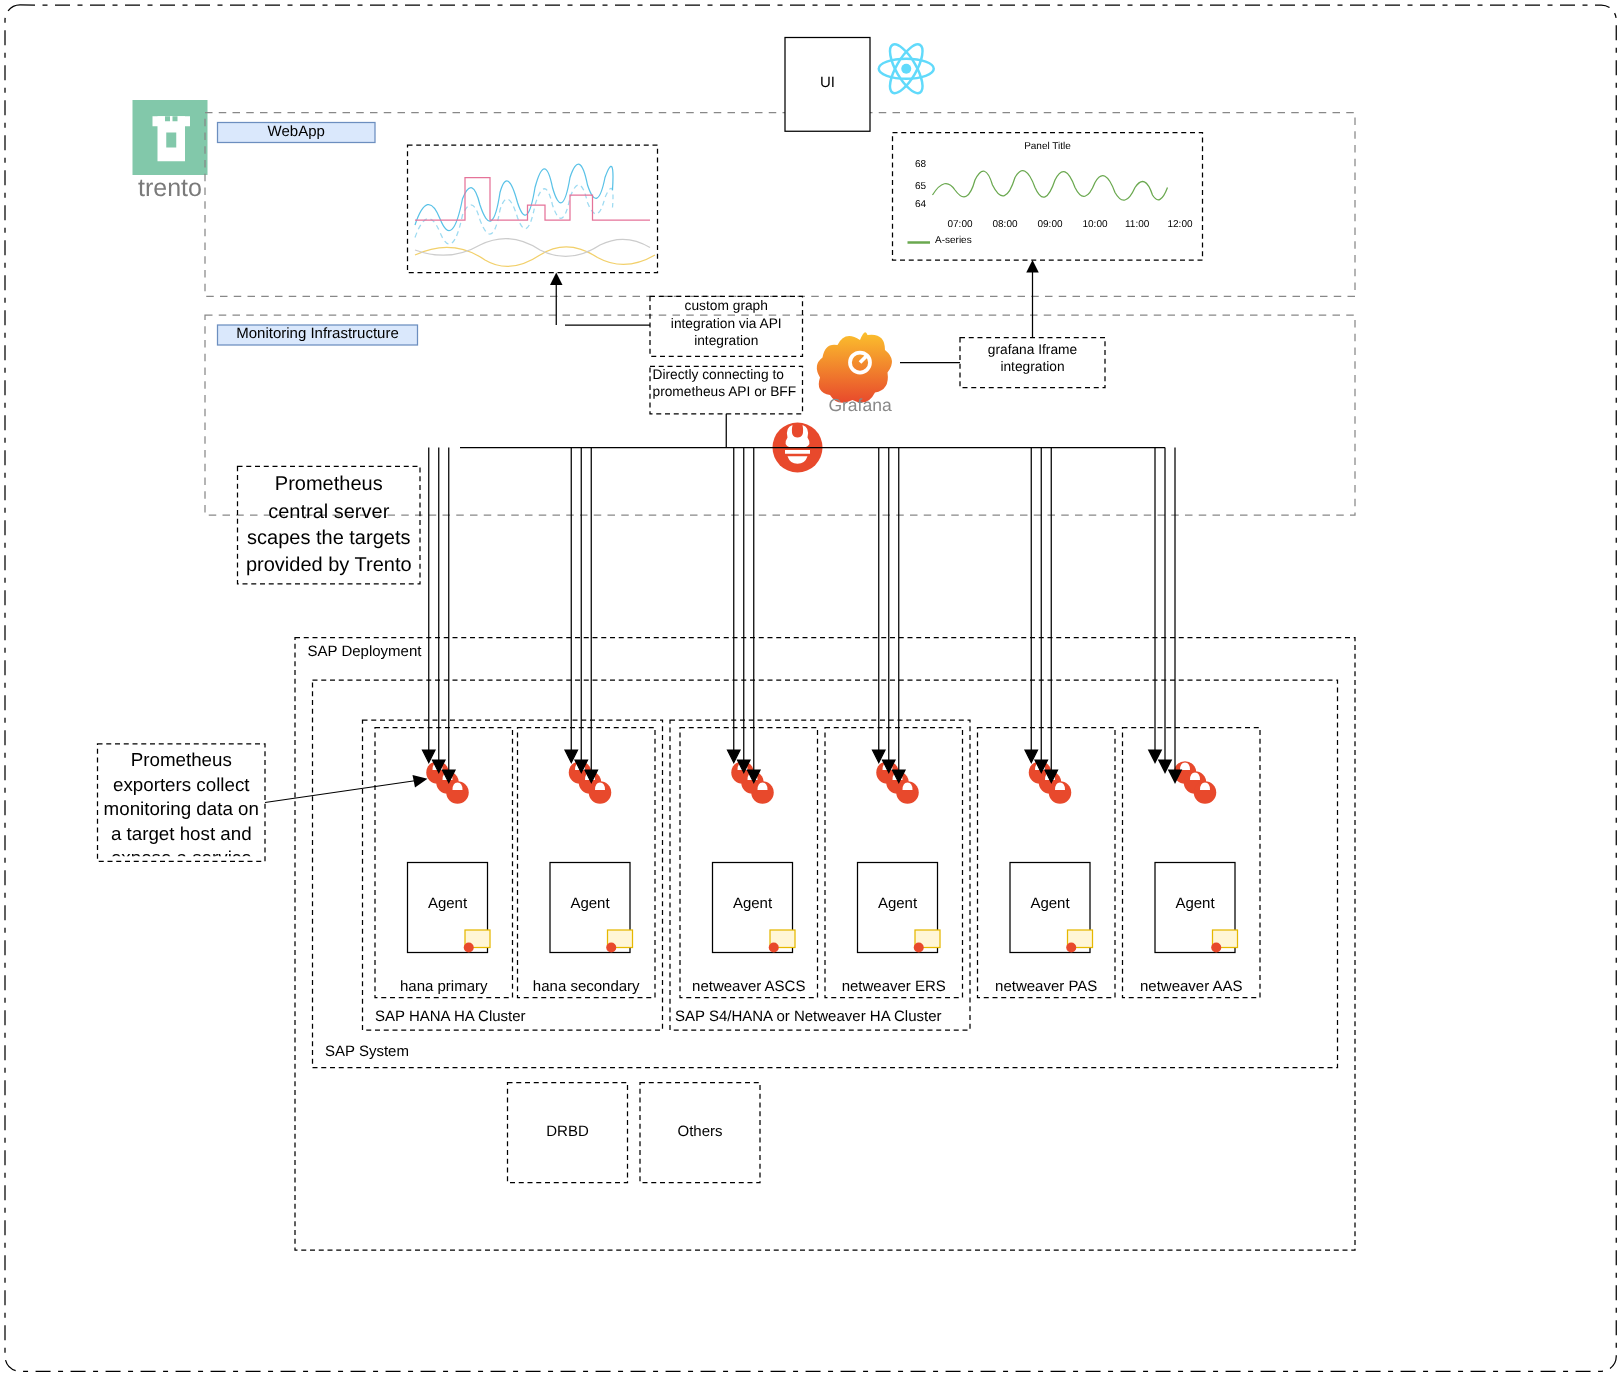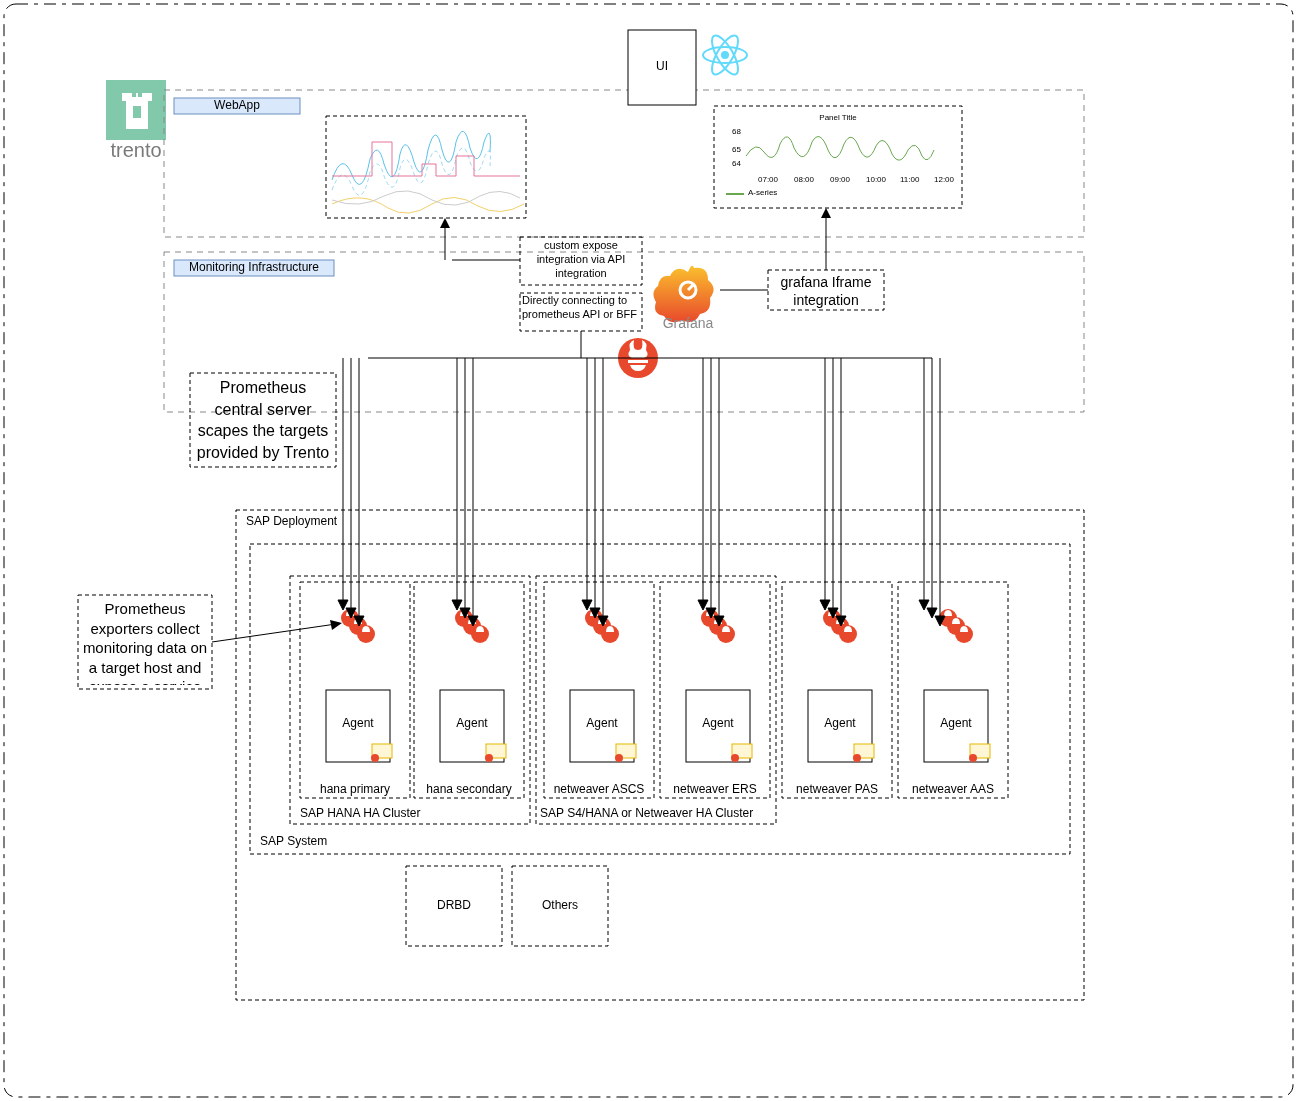--- a/index.html
+++ b/index.html
@@ -74,21 +74,21 @@
 
   <line x1="726" y1="194" x2="744" y2="194" stroke="#6aa84f" stroke-width="2"></line>
   <text x="748" y="189" class="tiny">A-series</text>
 </g>
 
 <rect x="164" y="252" width="920" height="160" fill="none" stroke="#888" stroke-dasharray="6 5"></rect>
 <rect x="174" y="260" width="160" height="16" class="bluefill" stroke-width="1"></rect>
 <text x="254" y="262" class="center box-label">Monitoring Infrastructure</text>
 
 <rect x="520" y="237" width="122" height="48" fill="none" stroke="#000" class="dash-sm"></rect>
-<foreignObject x="522" y="239" width="118" height="44"><div style="font-size:11px;text-align:center;line-height:1.25">custom expose integration via API integration</div></foreignObject>
+<foreignObject x="522" y="239" width="118" height="44"><div style="font-size:11px;text-align:center;line-height:1.25">custom graph integration via API integration</div></foreignObject>
 
 <rect x="520" y="293" width="122" height="38" fill="none" stroke="#000" class="dash-sm"></rect>
 <foreignObject x="522" y="294" width="118" height="36"><div style="font-size:11px;text-align:left;line-height:1.25">Directly connecting to prometheus API or BFF</div></foreignObject>
 
 <line x1="445" y1="260" x2="445" y2="224" stroke="#000"></line>
 <polygon class="ah" points="445,218 440,228 450,228"></polygon>
 <line x1="520" y1="260" x2="452" y2="260" stroke="#000"></line>
 
 <g transform="translate(688,290)">
   <path d="M0 -18 q-12 -8 -18 4 q-10 -2 -12 10 q-8 6 -2 16 q-4 12 8 14 q6 10 18 4 q12 6 18 -6 q12 -2 10 -16 q8 -10 -2 -18 q0 -14 -14 -12 q-2 -6 -6 4" fill="url(#ggrad)"></path>
@@ -97,21 +97,21 @@
 </g>
 <defs>
   <linearGradient id="ggrad" x1="0" y1="0" x2="0" y2="1">
     <stop offset="0" stop-color="#fbc02d"></stop>
     <stop offset="1" stop-color="#e8492c"></stop>
   </linearGradient>
 </defs>
 <text x="688" y="318" class="center" style="font-size:14px;fill:#898989">Grafana</text>
 
 <rect x="768" y="270" width="116" height="40" fill="none" stroke="#000" class="dash-sm"></rect>
-<foreignObject x="770" y="274" width="112" height="34"><div style="font-size:14px;text-align:center;line-height:1.25">grafana Iframe integration</div></foreignObject>
+<foreignObject x="770" y="274" width="112" height="34"><div style="font-size:11px;text-align:center;line-height:1.25">grafana Iframe integration</div></foreignObject>
 
 <line x1="826" y1="270" x2="826" y2="214" stroke="#000"></line>
 <polygon class="ah" points="826,208 821,218 831,218"></polygon>
 
 <line x1="720" y1="290" x2="768" y2="290" stroke="#000"></line>
 
 <g>
   <circle cx="638" cy="358" r="20" fill="#e8492c"></circle>
   <path d="M630 350 q-2 -8 4 -10 q-2 10 4 10 q6 0 4 -10 q6 2 4 10 q4 6 -2 8 h-12 q-6 -2 -2 -8" fill="#fff"></path>
   <rect x="628" y="360" width="20" height="3" fill="#fff"></rect>

